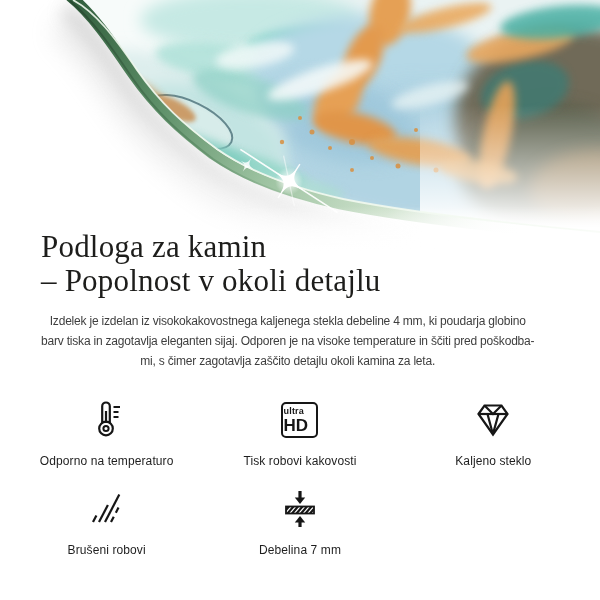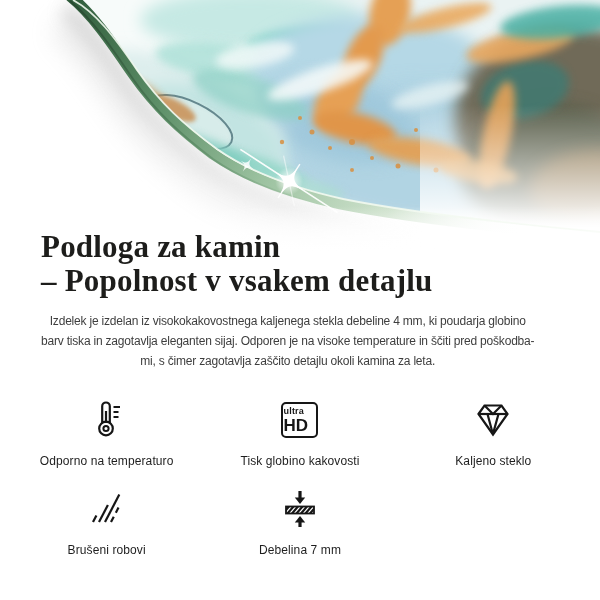--- a/index.html
+++ b/index.html
@@ -2,21 +2,21 @@
 <html><head>
 <meta charset="utf-8">
 <style>
   html,body{margin:0;padding:0;background:#ffffff;}
   .page{position:relative;width:600px;height:600px;background:#ffffff;overflow:hidden;
         font-family:"Liberation Sans",sans-serif;}
   .hero{position:absolute;left:0;top:0;width:600px;height:252px;}
   .heading{position:absolute;left:41px;top:230px;margin:0;
            font-family:"Liberation Serif",serif;font-weight:400;
            font-size:31px;line-height:34px;color:#1d1d1b;letter-spacing:.2px;}
-  .heading span{display:block;white-space:pre;font-weight:bold;}
+  .heading span{display:block;white-space:pre;}
   .intro{position:absolute;left:41px;top:311px;margin:0;
          font-size:12px;line-height:20px;color:#3e3e3e;letter-spacing:-0.2px;text-align:center;}
   .intro span{display:block;white-space:pre;}
   .features{position:absolute;left:0;right:0;top:397px;
             display:grid;grid-template-columns:repeat(3,1fr);row-gap:18px;padding:0 10px;}
   .feature{display:flex;flex-direction:column;align-items:center;}
   .icon-box{width:46px;height:46px;display:flex;align-items:center;justify-content:center;}
   .feature .label{margin-top:11px;font-size:12px;color:#1e1e1e;letter-spacing:.1px;}
   .uhd{width:33px;height:32px;border:2.6px solid #161616;border-radius:5px;
        display:flex;flex-direction:column;align-items:flex-start;justify-content:center;line-height:1;}
@@ -162,21 +162,21 @@
         <path d="M0,-17 C1,-4 4,-1 17,0 C4,1 1,4 0,17 C-1,4 -4,1 -17,0 C-4,-1 -1,-4 0,-17 Z" fill="#ffffff"></path>
       </g>
       <g transform="translate(247,165) rotate(33) scale(0.45)">
         <path d="M0,-17 C1,-4 4,-1 17,0 C4,1 1,4 0,17 C-1,4 -4,1 -17,0 C-4,-1 -1,-4 0,-17 Z" fill="#ffffff" opacity="0.85"></path>
       </g>
     </svg>
   </div>
 
   <h1 class="heading">
     <span>Podloga za kamin</span>
-    <span>– Popolnost v vsakem detajlu</span>
+    <span>– Popolnost v okoli detajlu</span>
   </h1>
 
   <p class="intro">
     <span>Izdelek je izdelan iz visokokakovostnega kaljenega stekla debeline 4 mm, ki poudarja globino</span>
     <span>barv tiska in zagotavlja eleganten sijaj. Odporen je na visoke temperature in ščiti pred poškodba-</span>
     <span>mi, s čimer zagotavlja zaščito detajlu okoli kamina za leta.</span>
   </p>
 
   <div class="features">
 
@@ -193,21 +193,21 @@
       <div class="label">Odporno na temperaturo</div>
     </div>
 
     <div class="feature">
       <div class="icon-box">
         <div class="uhd">
           <span class="t1">ultra</span>
           <span class="t2">HD</span>
         </div>
       </div>
-      <div class="label">Tisk globino kakovosti</div>
+      <div class="label">Tisk robovi kakovosti</div>
     </div>
 
 
     <div class="feature">
       <div class="icon-box">
         <svg class="icn" width="44" height="44" viewBox="0 0 44 44" stroke-width="2">
           <path d="M7.5,16 L13.5,7.5 L30.5,7.5 L36.5,16 L22,36.5 Z"></path>
           <path d="M7.5,16 H36.5"></path>
           <path d="M13.5,7.5 L22,16 L30.5,7.5"></path>
           <path d="M16.5,16 L21.8,35.8 M27.5,16 L22.4,34.4"></path>

